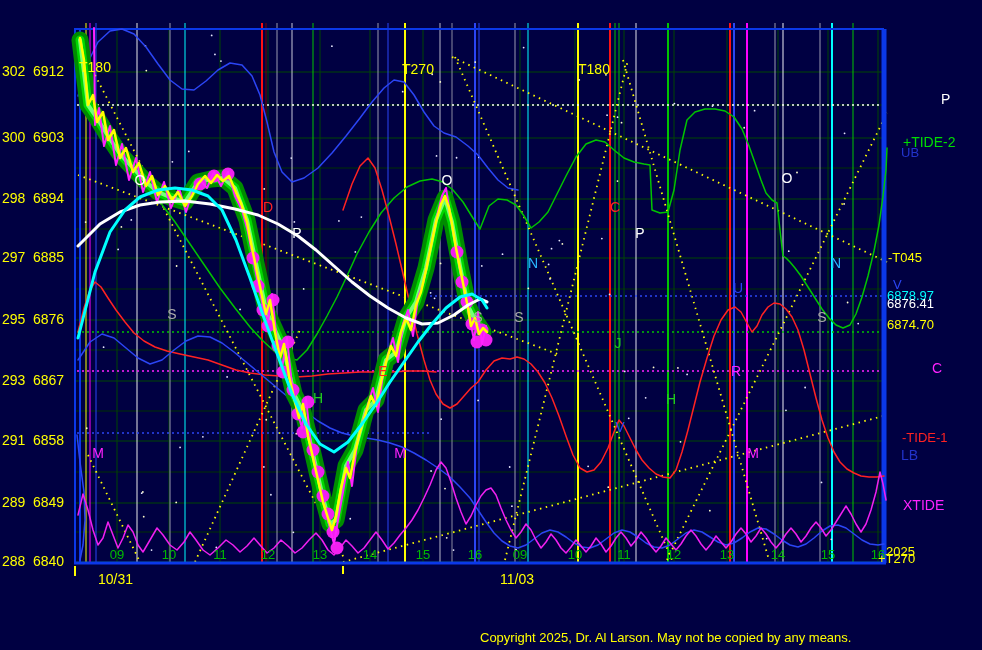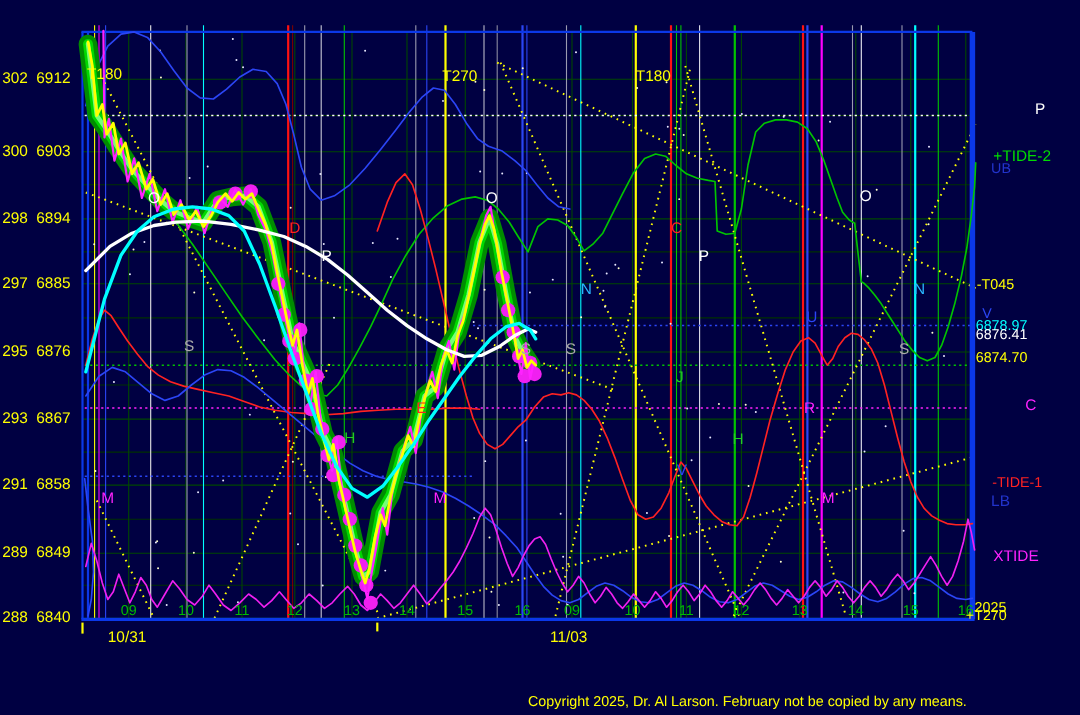--- a/index.html
+++ b/index.html
@@ -367,14 +367,14 @@
         <text x="887" y="326" fill="#ffff00" font-size="13" dominant-baseline="middle" text-anchor="start">6874.70</text>
         <text x="932" y="369" fill="#ff22ff" font-size="14" dominant-baseline="middle" text-anchor="start">C</text>
         <text x="902" y="439" fill="#ff2222" font-size="13" dominant-baseline="middle" text-anchor="start">-TIDE-1</text>
         <text x="901" y="456" fill="#2233cc" font-size="14" dominant-baseline="middle" text-anchor="start">LB</text>
         <text x="903" y="506" fill="#ff22ff" font-size="14" dominant-baseline="middle" text-anchor="start">XTIDE</text>
         <text x="886" y="553" fill="#ffff00" font-size="13" dominant-baseline="middle" text-anchor="start">2025</text>
         <text x="878" y="560" fill="#ffff00" font-size="13" dominant-baseline="middle" text-anchor="start">+T270</text>
       </g>
     </svg>
 
-  <div class="copyright">Copyright 2025, Dr. Al Larson. February not be copied by any means.</div>
+  <div class="copyright">Copyright 2025, Dr. Al Larson. May not be copied by any means.</div>
 </div>
 
 </body></html>

